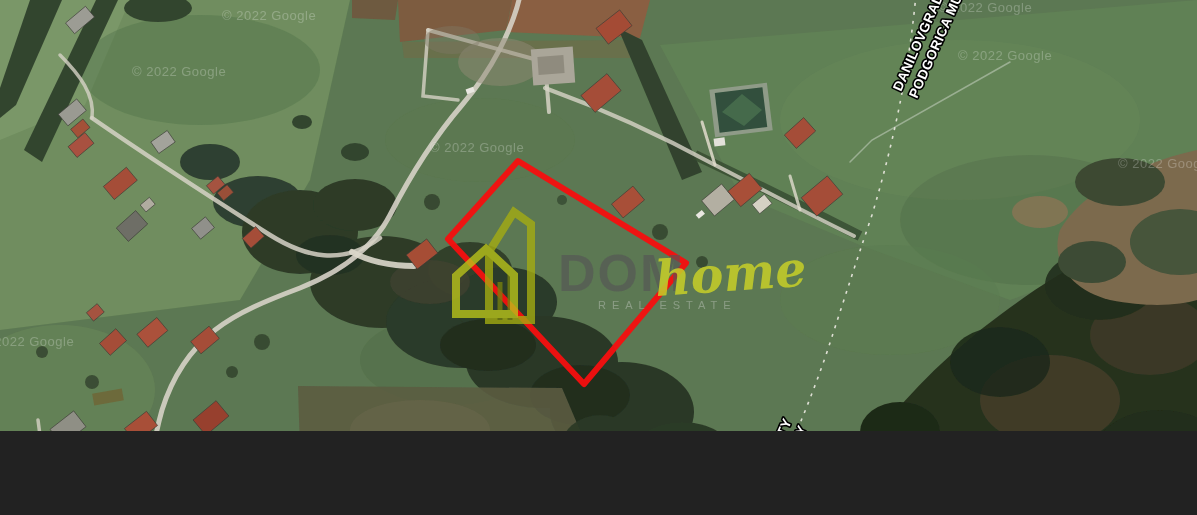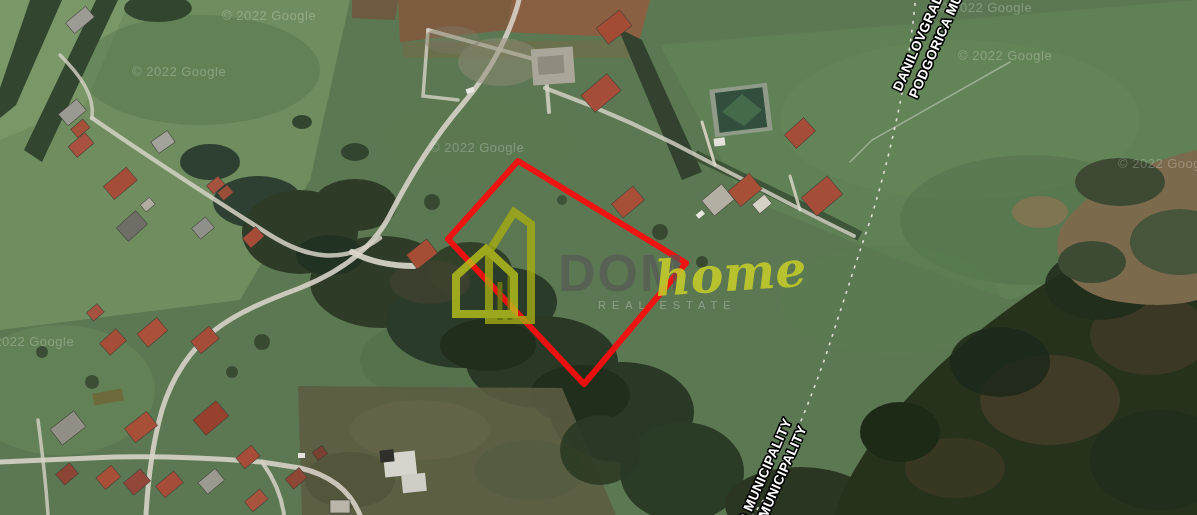--- a/index.html
+++ b/index.html
@@ -1,18 +1,18 @@
 <!DOCTYPE html>
 <html><head>
 <meta charset="utf-8">
 <style>
   html,body{margin:0;padding:0;background:#222;}
   .map-frame{
     position:relative;
-    width:1197px;height:515px;
+    width:1197px;height:431px;
     overflow:hidden;
     background:#5c7852;
     font-family:"Liberation Sans",sans-serif;
   }
   .map-frame svg{position:absolute;left:0;top:0;display:block;}
   text{user-select:none;}
   .muni-label{
     font-family:"Liberation Sans",sans-serif;
     font-weight:bold;
     font-size:13.5px;

